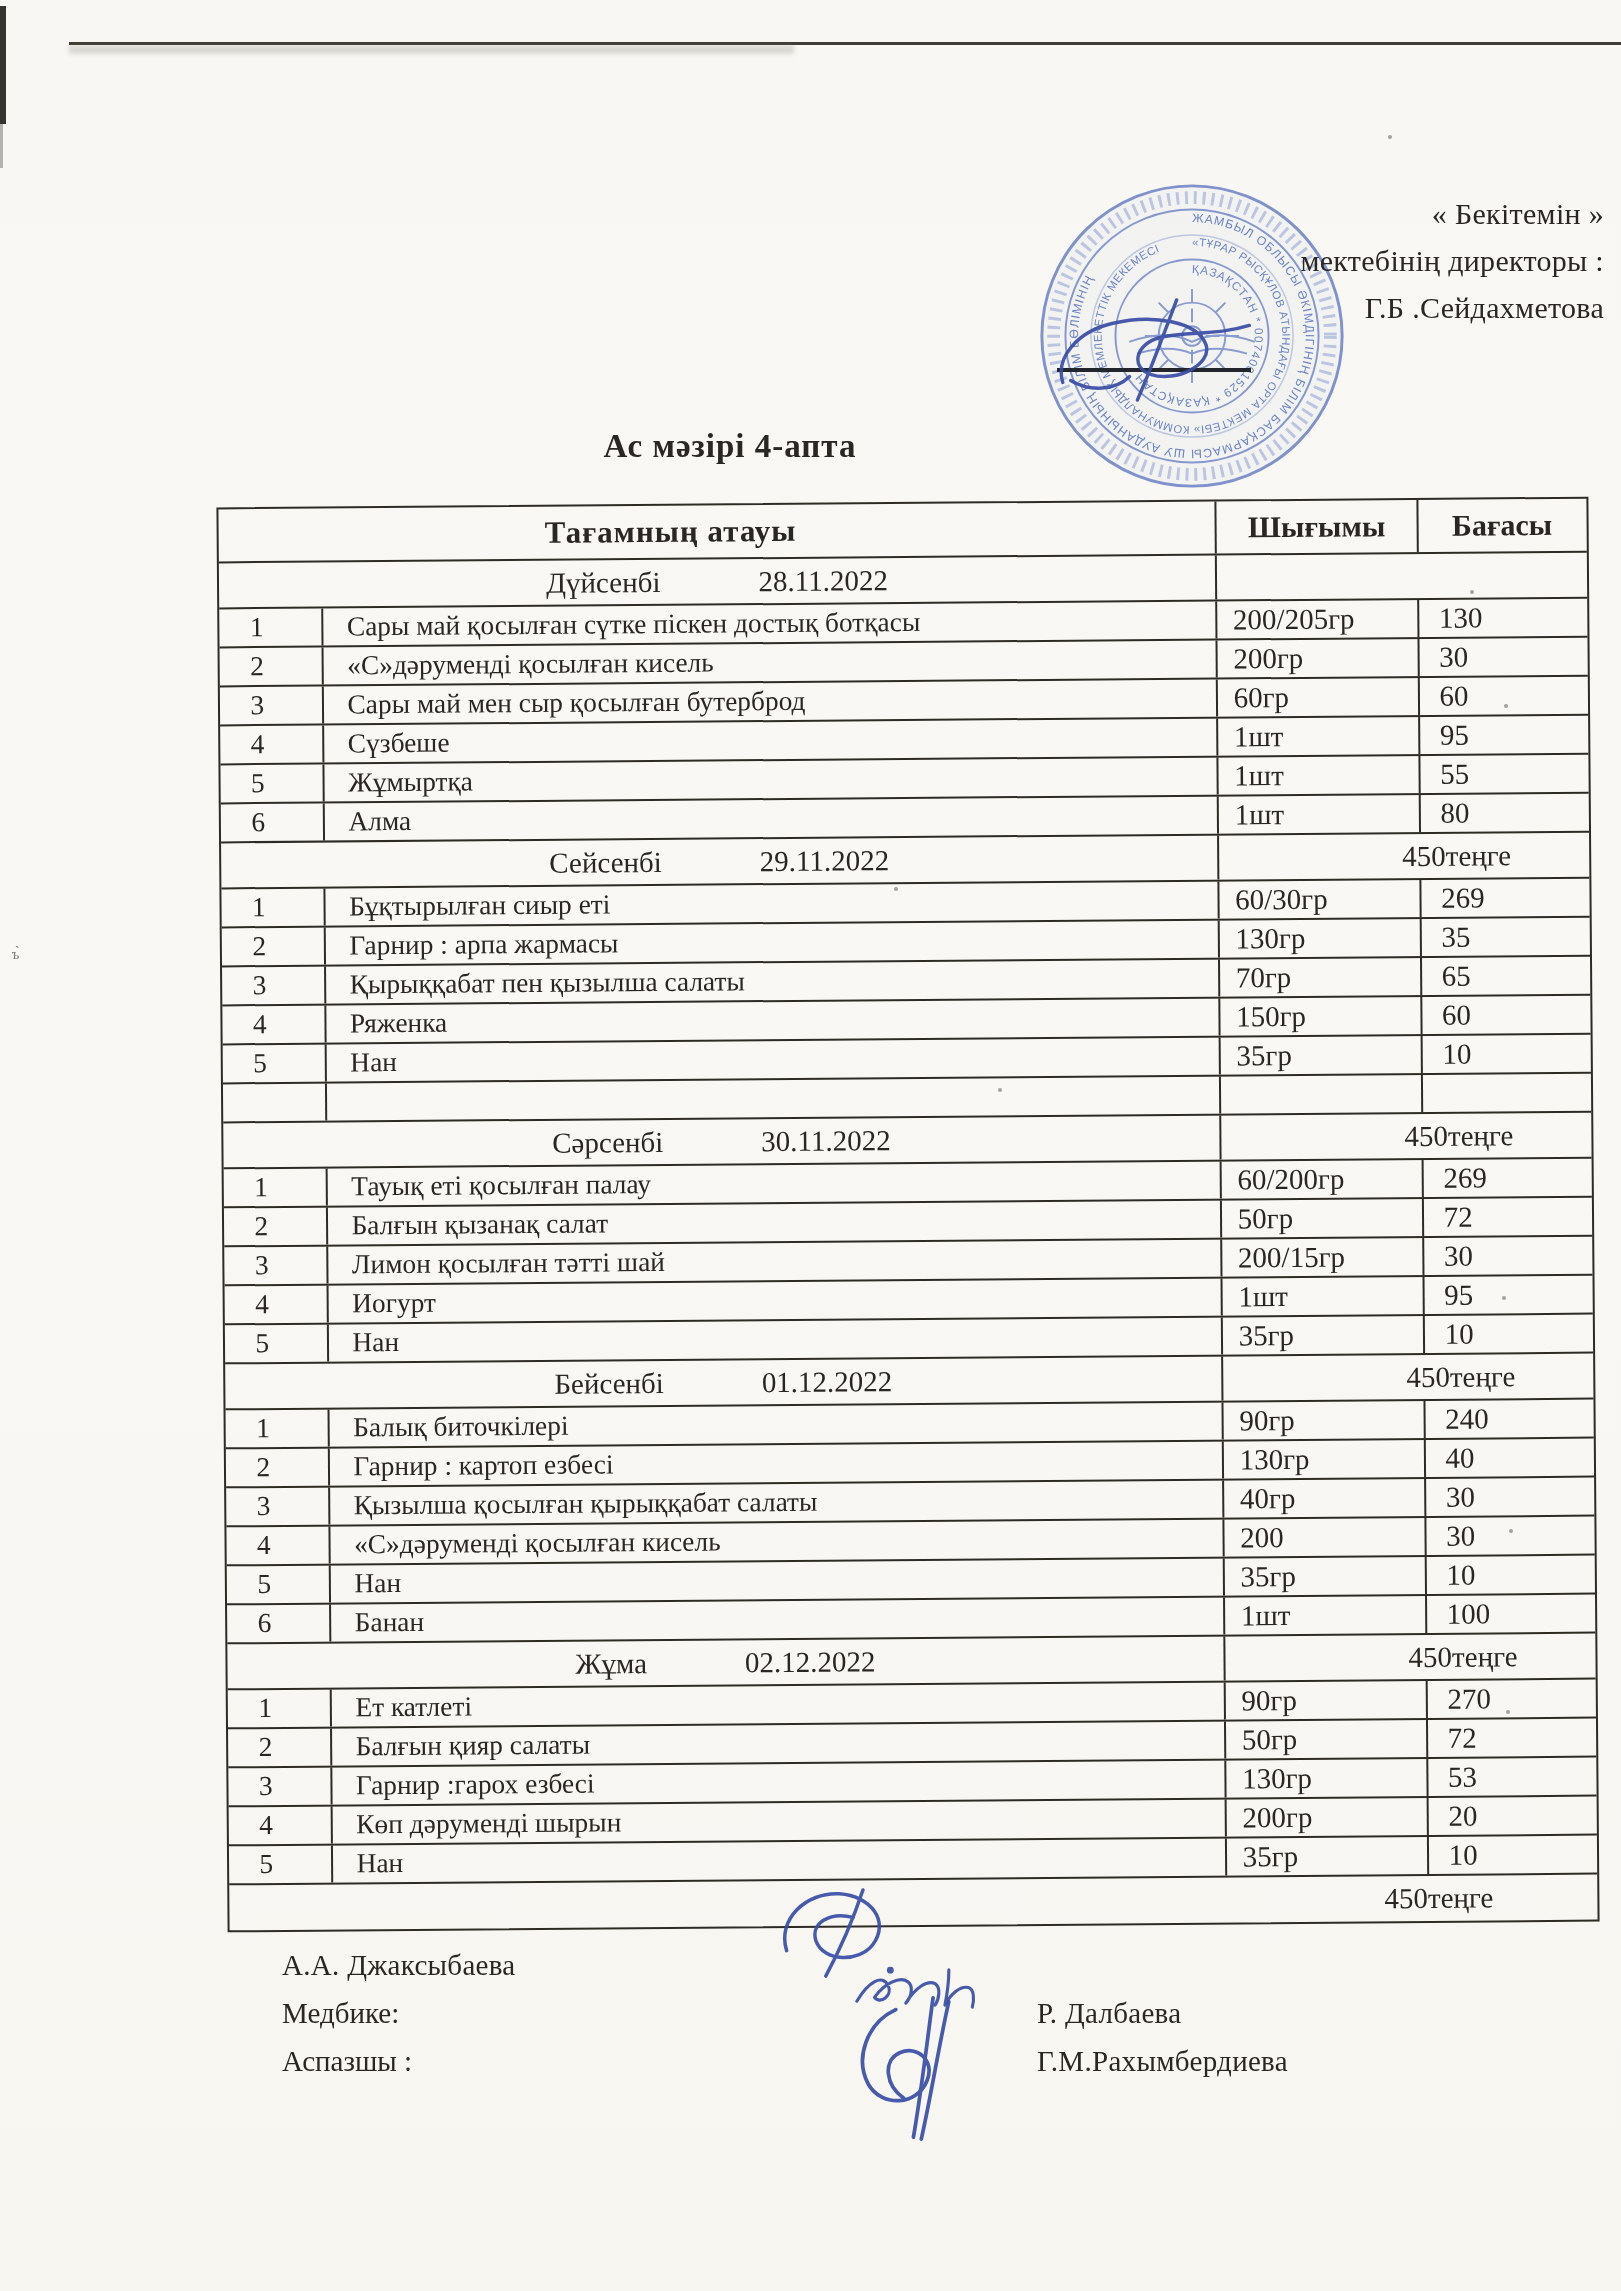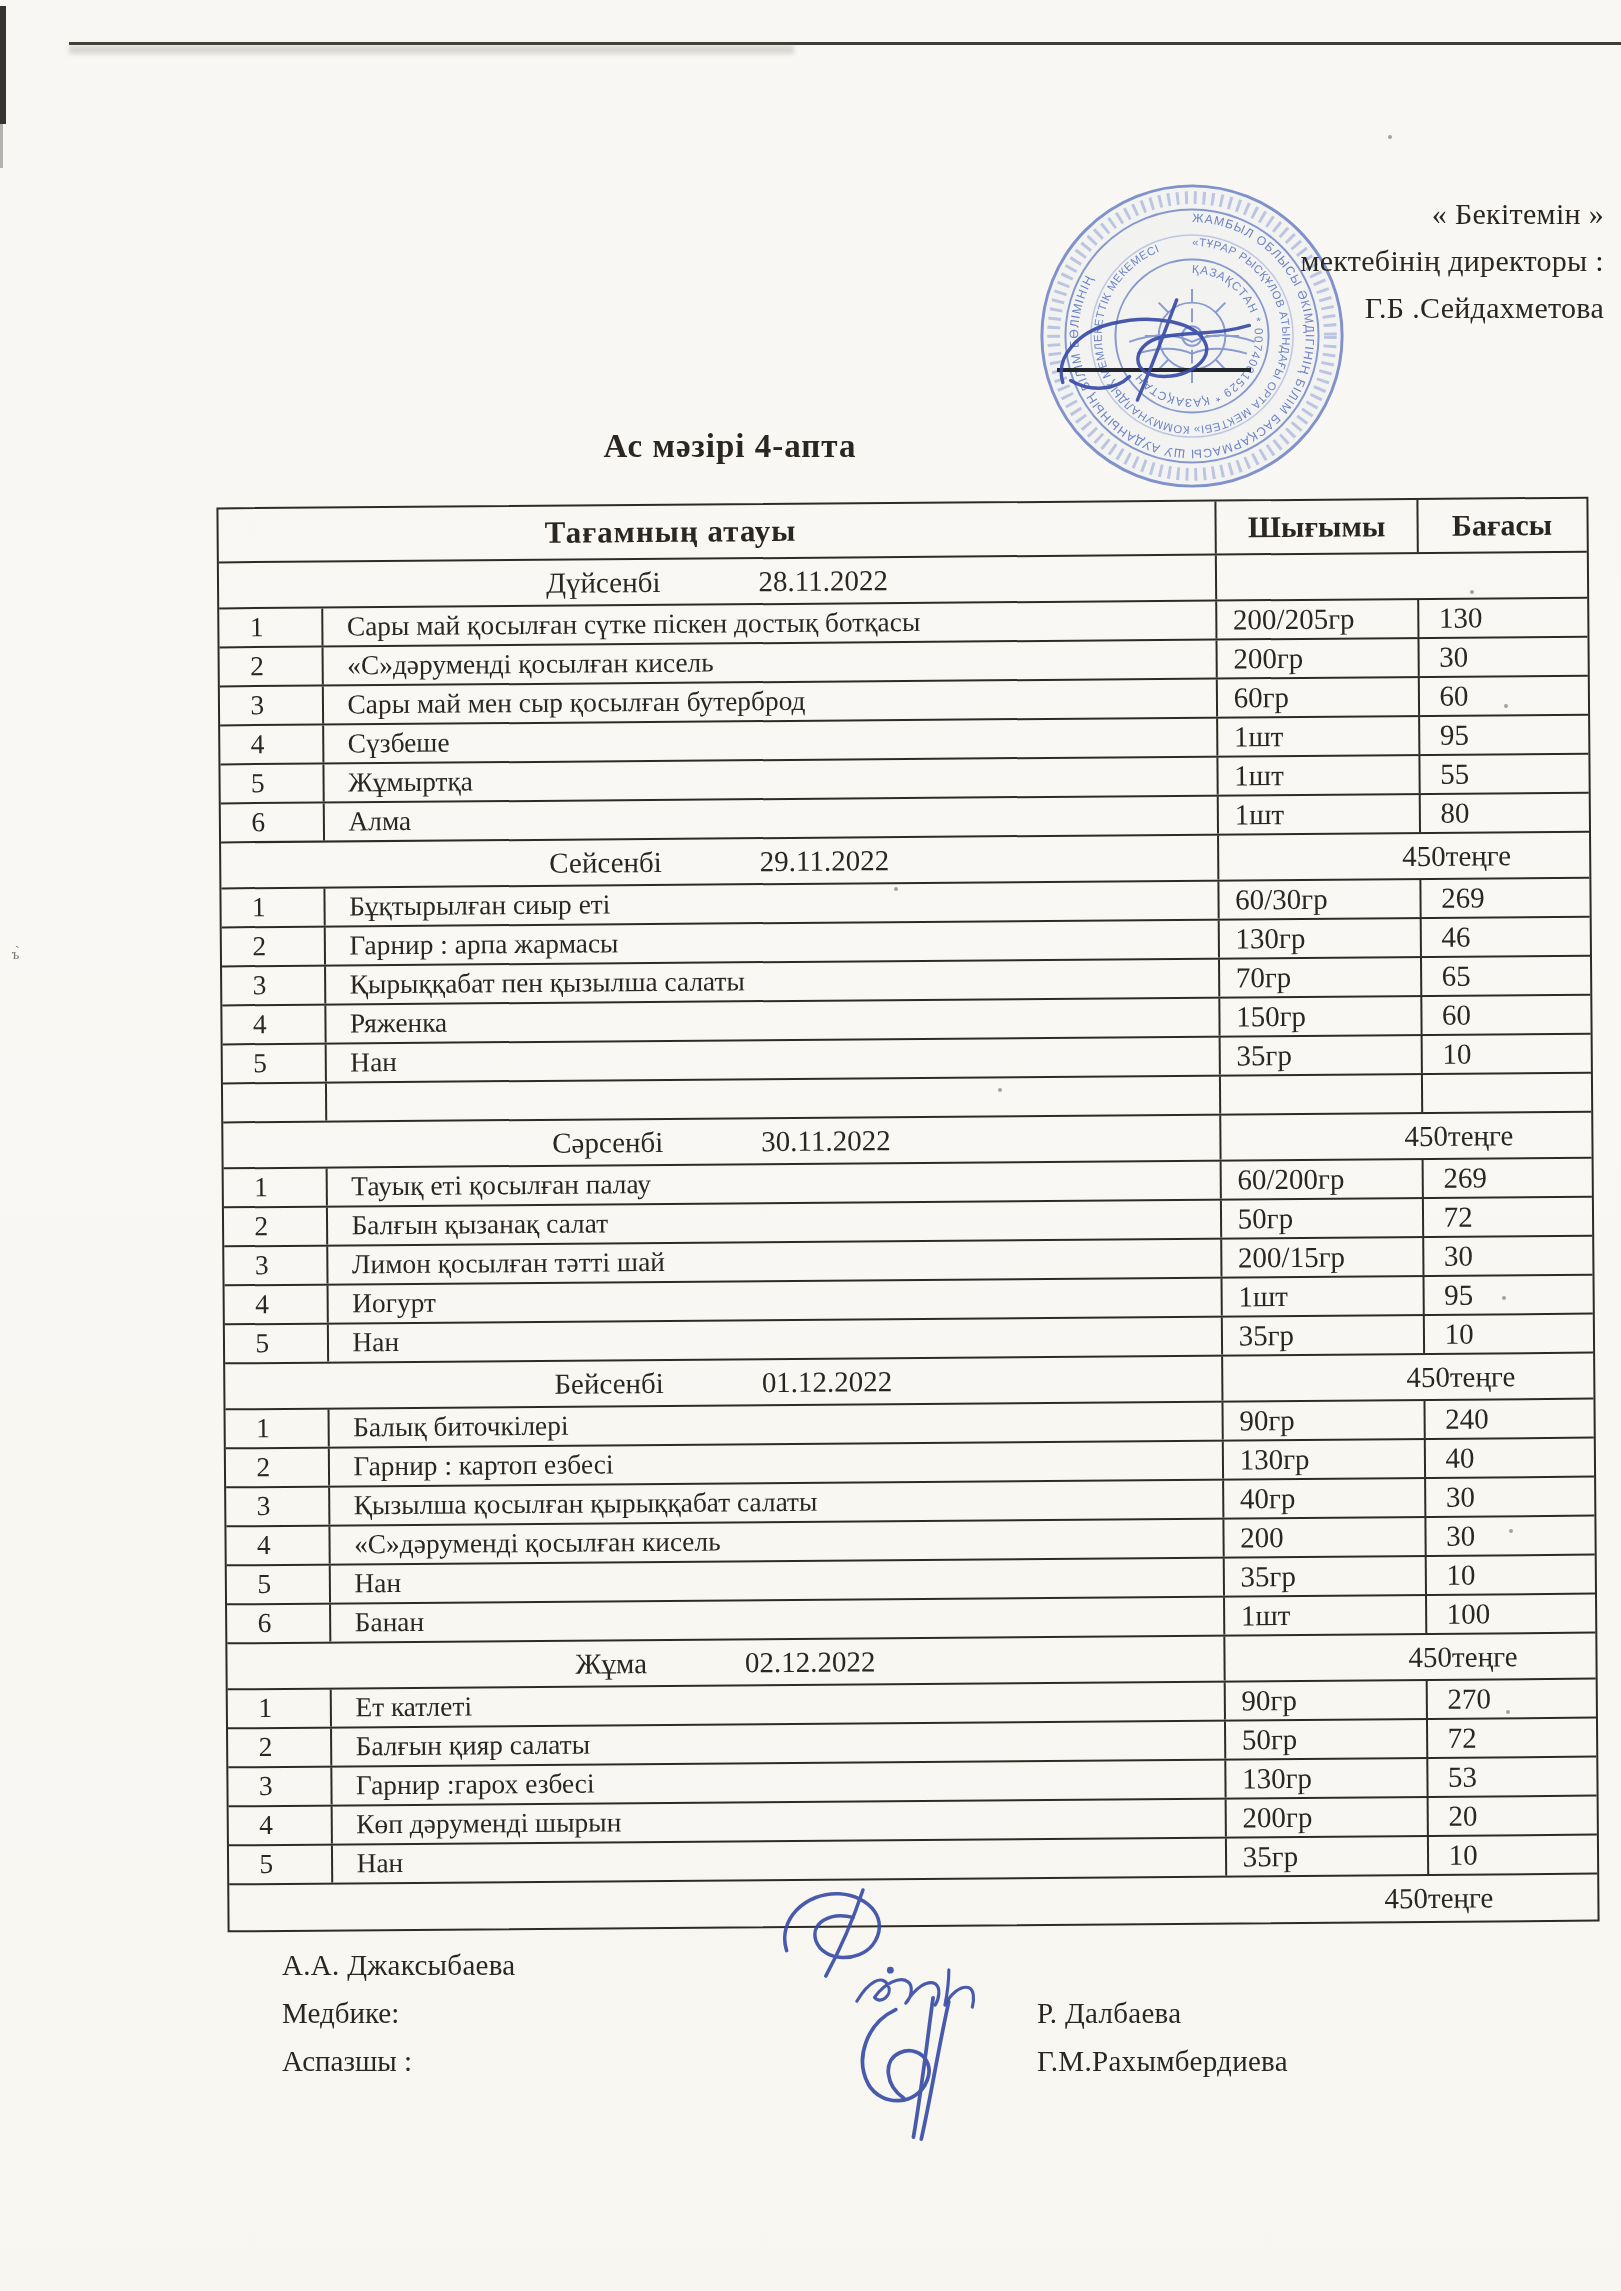--- a/index.html
+++ b/index.html
@@ -269,21 +269,21 @@
       <div class="c c-num">
         <span>2</span>
       </div>
       <div class="c c-name">
         <span>Гарнир : арпа жармасы</span>
       </div>
       <div class="c c-out">
         <span>130гр</span>
       </div>
       <div class="c c-price">
-        <span>46</span>
+        <span>35</span>
       </div>
     </div>
     <div class="row h-item">
       <div class="c c-num">
         <span>3</span>
       </div>
       <div class="c c-name">
         <span>Қырыққабат пен қызылша  салаты</span>
       </div>
       <div class="c c-out">

